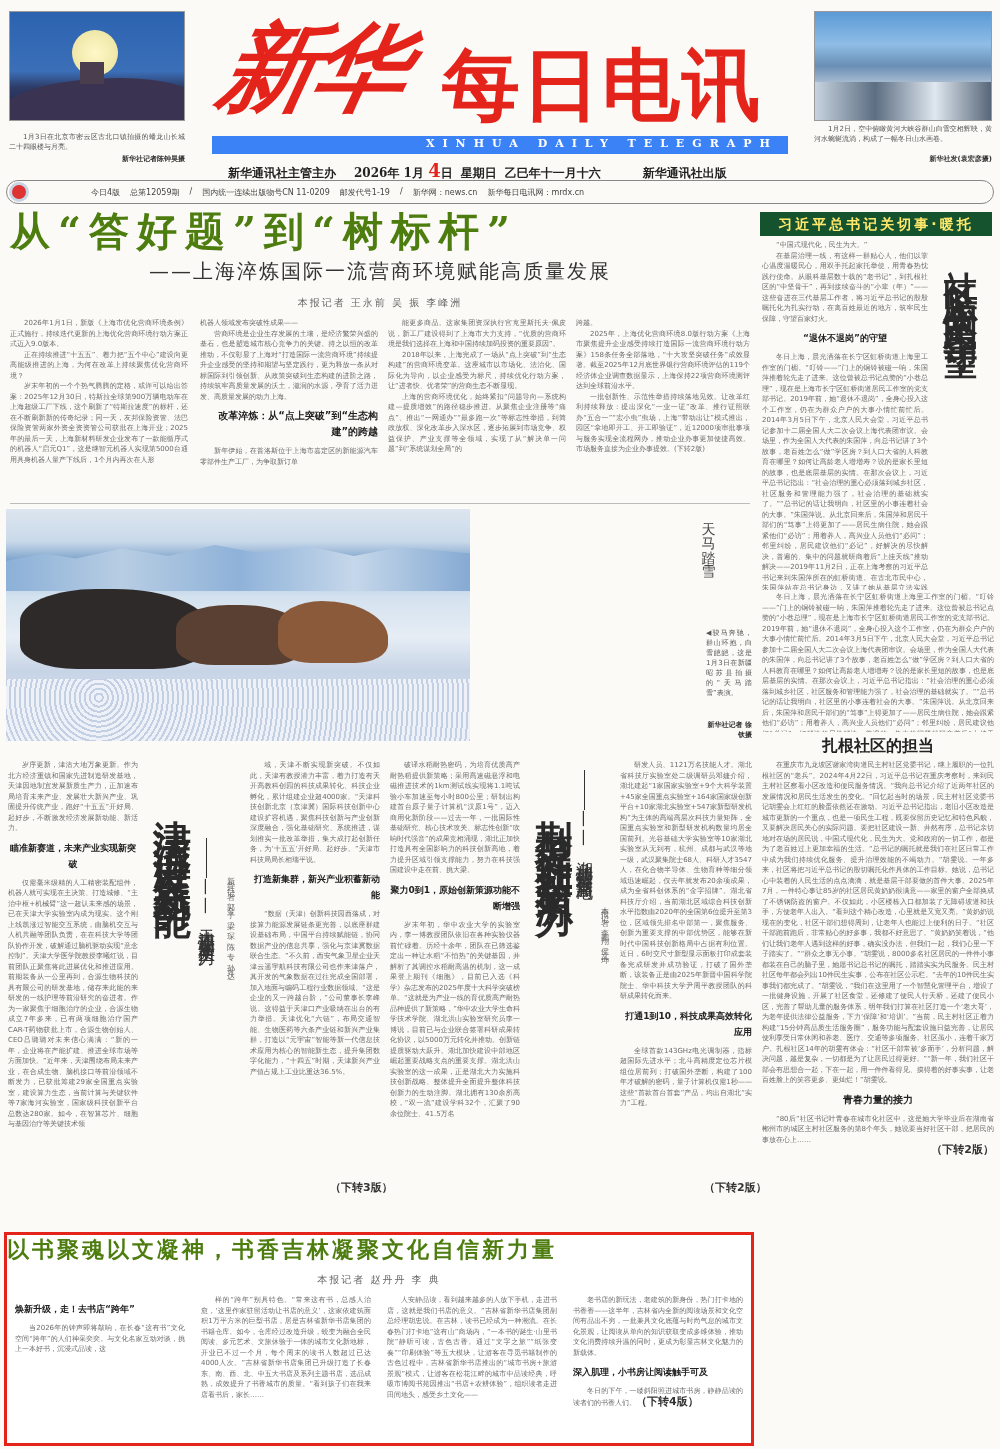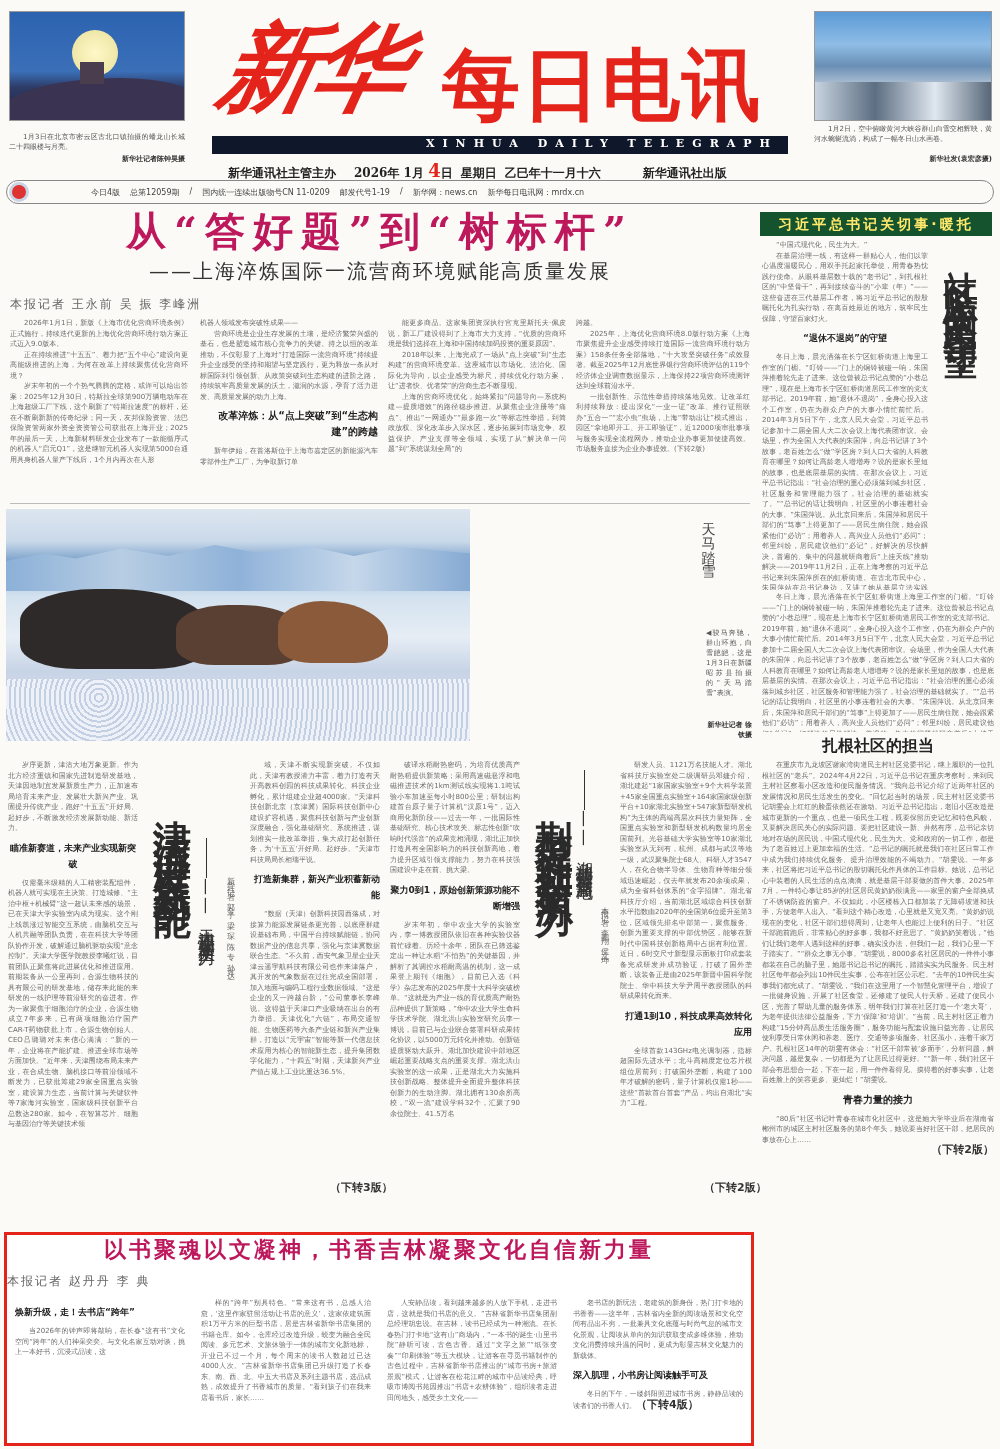--- a/index.html
+++ b/index.html
@@ -4,33 +4,33 @@
 <style>
 *{box-sizing:border-box;margin:0;padding:0}
 body{width:1000px;height:1449px;background:#fbfaf6;font-family:"DejaVu Sans","Liberation Sans",sans-serif;color:#333;position:relative;overflow:hidden}
 .abs{position:absolute}
 
 .side-photo{border:1px solid #999}
 .cap{font-size:7px;line-height:10px;color:#555;text-align:justify}
 .cap-credit{font-size:7px;font-weight:bold;color:#333;text-align:right}
 .logo-cal{color:#e4231b;font-family:"DejaVu Serif","Liberation Serif",serif;font-style:italic;font-weight:bold;font-size:96px;line-height:100px;letter-spacing:-6px;transform:skewX(-12deg)}
 .logo-main{color:#e4231b;font-family:"DejaVu Serif","Liberation Serif",serif;font-weight:bold;font-size:78px;line-height:90px;letter-spacing:2px}
-.blue-bar{background:#0f172a;color:#fff;font-family:"DejaVu Serif","Liberation Serif",serif;font-weight:bold;font-size:11px;letter-spacing:8px;text-align:right;padding-right:10px;line-height:16px}
+.blue-bar{background:#3b82f6;color:#fff;font-family:"DejaVu Serif","Liberation Serif",serif;font-weight:bold;font-size:11px;letter-spacing:8px;text-align:right;padding-right:10px;line-height:16px}
 .info-row{font-size:12px;font-weight:bold;color:#222;font-family:"DejaVu Serif","Liberation Serif",serif}
 .info-row .big{color:#e4231b;font-size:18px}
 .pill{border:1px solid #888;border-radius:14px;height:24px;font-size:8px;color:#444;display:flex;align-items:center}
 .pill .badge{width:20px;height:20px;border-radius:50%;background:#d33;border:3px solid #c8d4e6;margin-left:2px}
 
 .col{font-size:7px;line-height:10.5px;color:#6b6b6b;text-align:justify;overflow:hidden}
 .col p{text-indent:14px}
 .sub{font-size:10px;font-weight:bold;color:#222;line-height:16px;margin:6px 0}
 .sub.c{text-align:center}
-.h1{font-family:"DejaVu Serif","Liberation Serif",serif;font-weight:bold;color:#be185d;font-size:40px;letter-spacing:8px;text-align:center}
+.h1{font-family:"DejaVu Serif","Liberation Serif",serif;font-weight:bold;color:#4d7c0f;font-size:40px;letter-spacing:8px;}
 .h2{font-family:"DejaVu Sans","Liberation Sans",sans-serif;font-size:20px;color:#333;text-align:center;letter-spacing:2px}
-.byline{font-size:12px;color:#666;text-align:left;letter-spacing:2px}
+.byline{font-size:10px;color:#666;text-align:center;letter-spacing:2px}
 .vhead{writing-mode:vertical-rl;font-family:"DejaVu Serif","Liberation Serif",serif;font-weight:bold;color:#2a2a2a;letter-spacing:10px}
 .vsub{writing-mode:vertical-rl;font-size:17px;color:#333;letter-spacing:2px}
 .vby{writing-mode:vertical-rl;font-size:8px;color:#666;letter-spacing:4px}
 .rule{background:#bbb}
 .turn{font-size:11px;font-weight:bold;color:#333}
 .red-banner{background:#14532d;color:#ffe86b;font-weight:bold;font-size:14px;text-align:center;line-height:24px;letter-spacing:3px}
 .boxed{border:3px solid #e4231b}
 </style>
 </head>
 <body>

